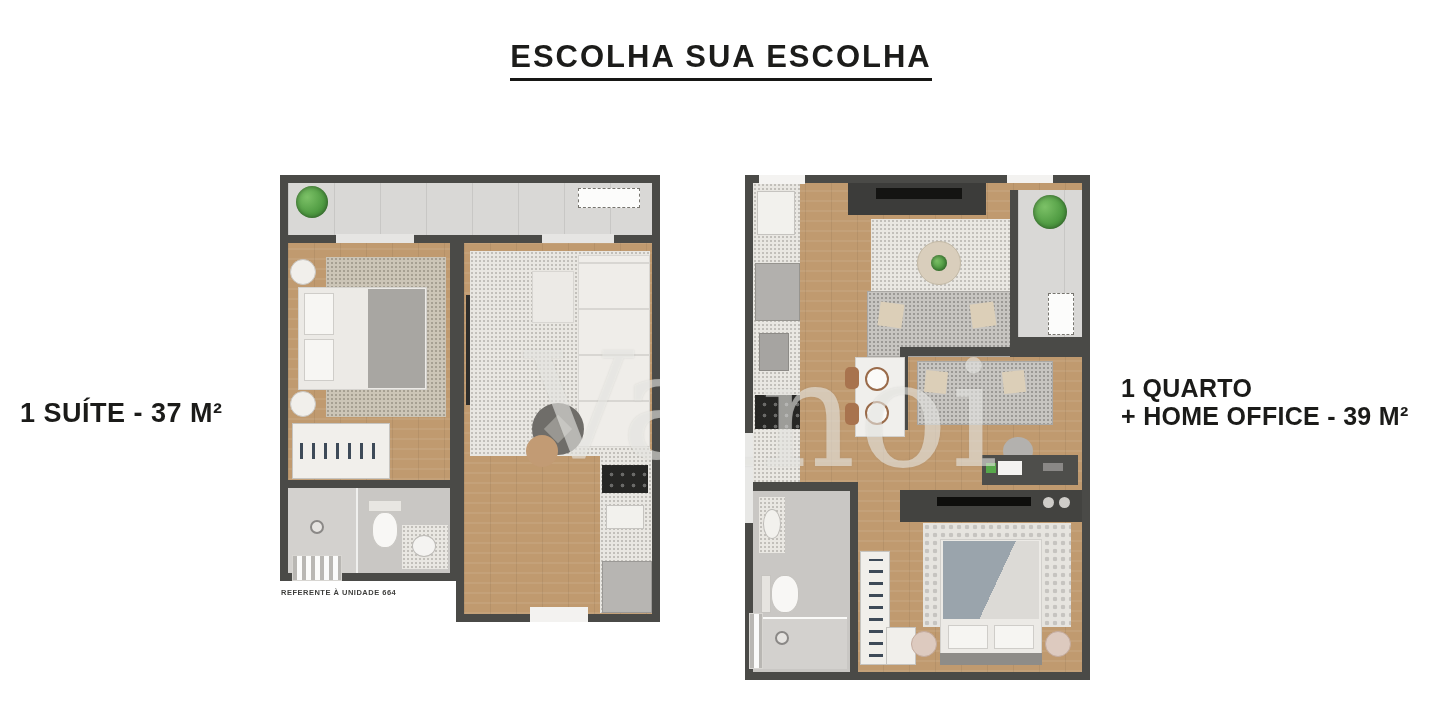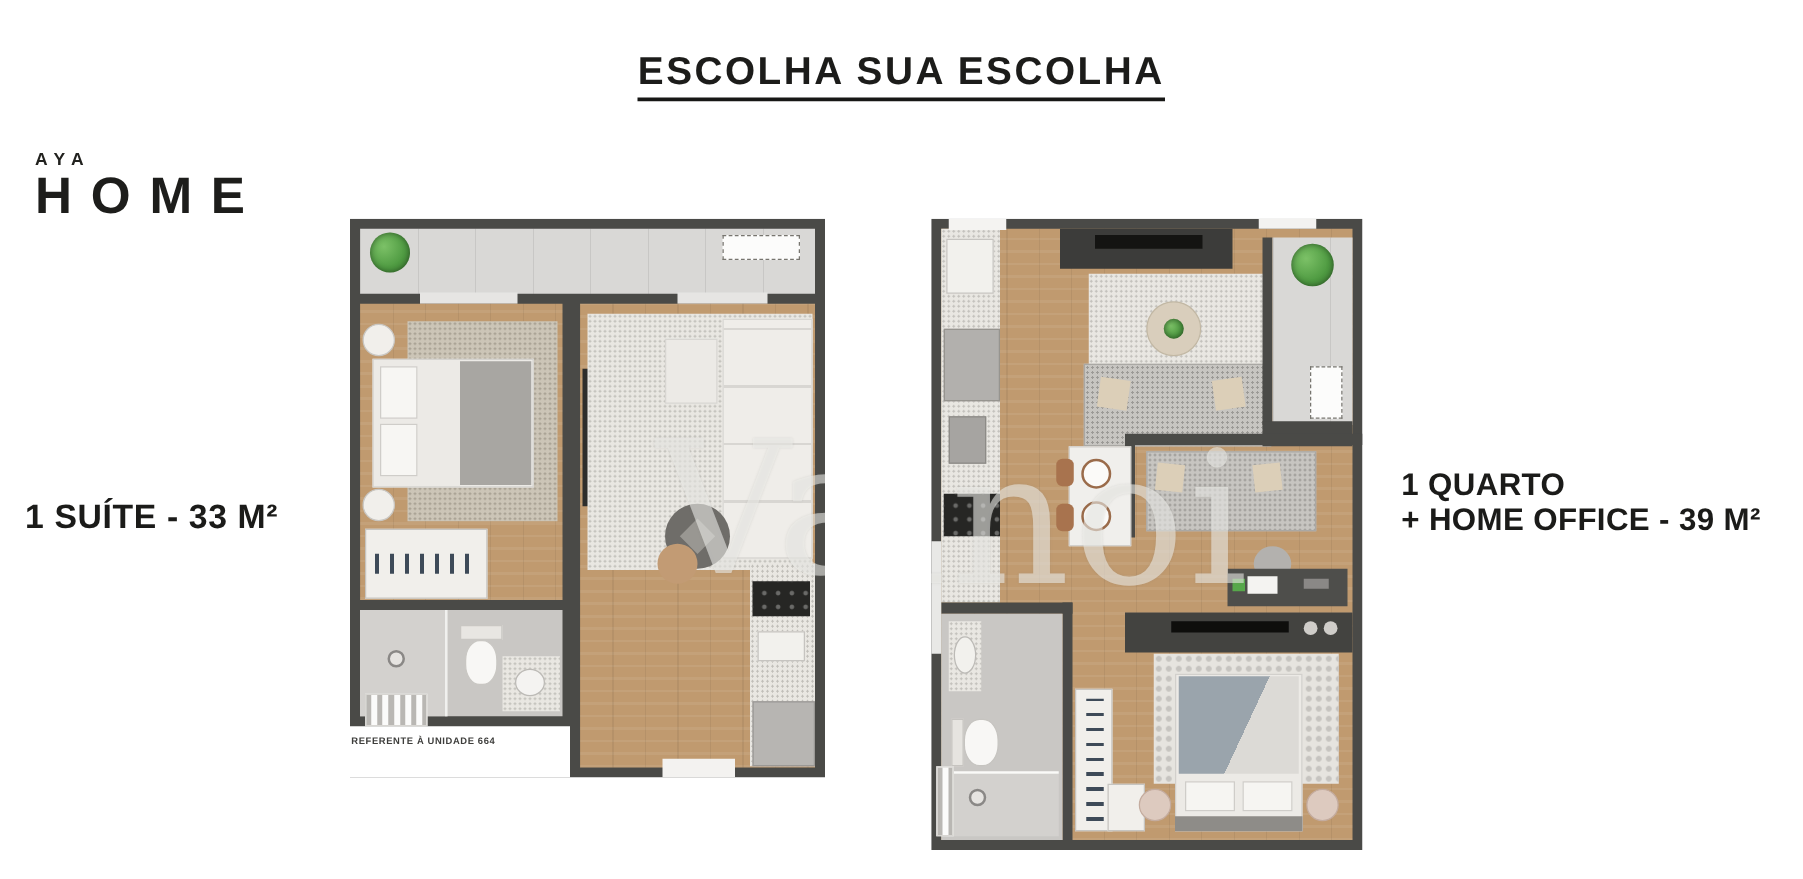--- a/index.html
+++ b/index.html
@@ -58,26 +58,22 @@
 </style>
 </head>
 <body>
 
 <div class="page">
 
   <div class="title-wrap">
     <h1 class="title">ESCOLHA SUA ESCOLHA</h1>
   </div>
 
-  <div class="logo">
-    <div class="logo-top">AYA</div>
-    <div class="logo-main">HOME</div>
-  </div>
-
-  <div class="plan-label label-left">1 SUÍTE - 33 M²</div>
+
+  <div class="plan-label label-left">1 SUÍTE - 37 M²</div>
 
   <figure class="plan plan-left">
     <div class="abs wall" style="left:0;top:0;width:380px;height:447px;"></div>
 
     <div class="abs" style="left:0;top:406px;width:176px;height:41px;background:#fff;"></div>
 
     <div class="abs tile" style="left:8px;top:8px;width:364px;height:52px;"></div>
     <div class="abs plant" style="left:16px;top:11px;width:32px;height:32px;"></div>
     <div class="abs dashed-box" style="left:298px;top:13px;width:62px;height:20px;"></div>
 

